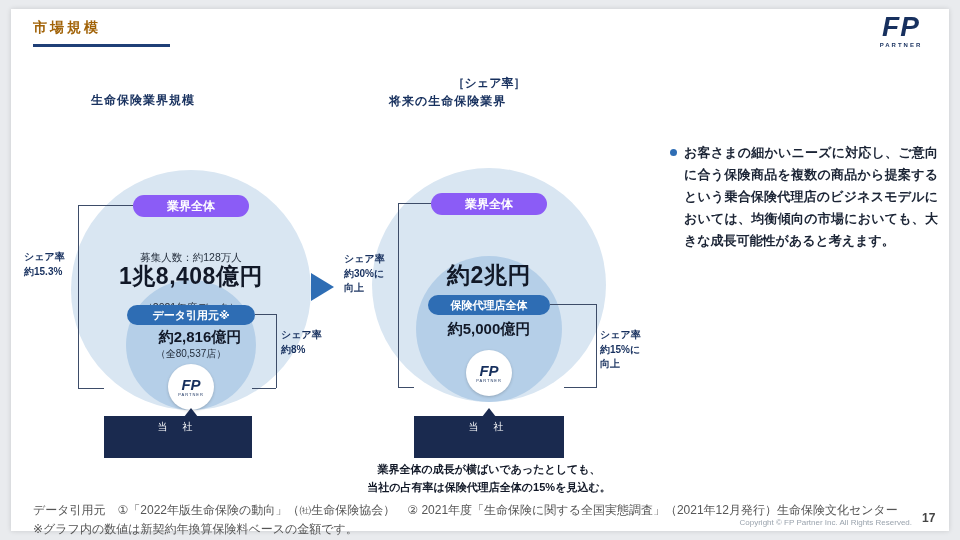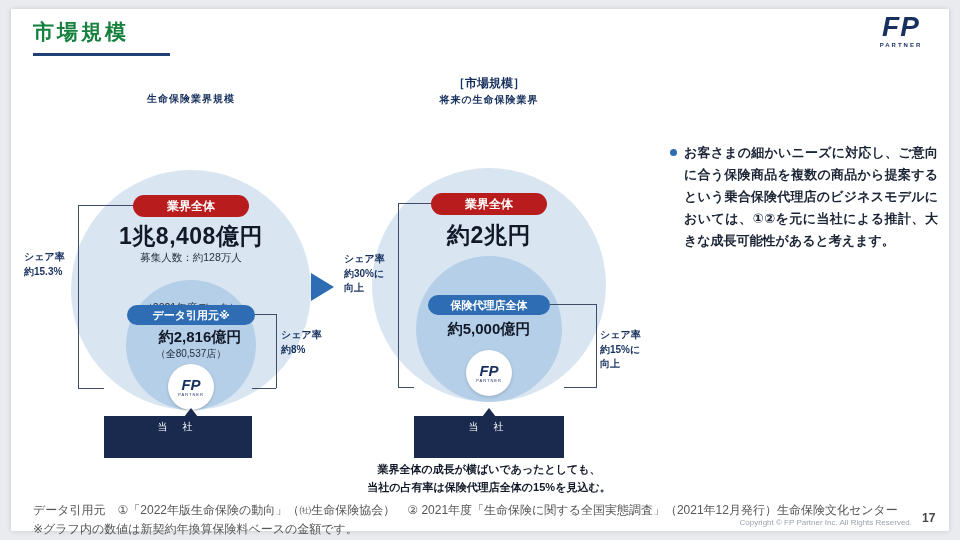--- a/index.html
+++ b/index.html
@@ -8,37 +8,37 @@
     background:#e9ebee;
     font-family:"Liberation Sans","DejaVu Sans",sans-serif;
     position:relative; overflow:hidden;
   }
   .slide { position:absolute; left:11px; top:9px; width:938px; height:522px;
            background:#ffffff; box-shadow:0 0 5px rgba(0,0,0,.14); }
 
   
   .title-wrap { position:absolute; left:33px; top:18px; width:137px;
                 padding-bottom:7px; border-bottom:3px solid #1f3f77; }
-  .title-text { font-size:21px; font-weight:bold; color:#15803d; letter-spacing:3px; }
+  .title-text { font-size:14px; font-weight:bold; color:#a16207; letter-spacing:3px; }
   .header-logo { position:absolute; left:866px; top:13px; width:70px; text-align:center; color:#17305e; }
   .header-logo .fp { font-style:italic; font-weight:bold; font-size:28px; line-height:1; letter-spacing:1px; }
   .header-logo .partner { font-size:6px; letter-spacing:2px; font-weight:bold; margin-top:1px; }
 
   
-  .chart-heading { position:absolute; text-align:center; font-weight:bold; color:#17305e;
-                   font-size:10px; letter-spacing:1px; }
+  .chart-heading { position:absolute; text-align:left; font-weight:bold; color:#17305e;
+                   font-size:12px; letter-spacing:1px; }
   .forecast-tag { position:absolute; text-align:center; font-weight:bold; color:#17305e; font-size:12px; }
   .circle { position:absolute; border-radius:50%; }
   .c-light { background:#d9e6f2; }
   .c-mid   { background:#b5cfe8; }
   .badge { position:absolute; border-radius:12px; color:#fff; font-weight:bold; text-align:center; }
-  .badge-gray { background:#b91c1c; font-size:12px; }
+  .badge-gray { background:#8b5cf6; font-size:12px; }
   .badge-blue { background:#2e6db4; font-size:11px; }
   .big-value { position:absolute; text-align:center; font-weight:bold; color:#111827;
-               font-size:23px; letter-spacing:.5px; }
+               font-size:23px; letter-spacing:.5px;margin-top:40px; }
   .mid-value { position:absolute; text-align:center; font-weight:bold; color:#111827; font-size:15px; }
   .small-note { position:absolute; text-align:center; color:#1f2937; font-size:10.5px; }
   .tiny-note { position:absolute; text-align:center; color:#1f2937; font-size:10px; }
   .line { position:absolute; background:#3d4c68; }
   .share-label { position:absolute; font-size:10px; font-weight:bold; color:#17305e;
                  text-align:left; line-height:1.45; }
   .share-label span { display:block; }
   .company-box { position:absolute; background:#1a2a4f; color:#fff; text-align:center; padding-top:4px; }
   .company-label { font-size:10px; letter-spacing:6px; }
   .company-value { font-size:16px; font-weight:bold; letter-spacing:1px; }
@@ -115,21 +115,21 @@
 <div class="line" style="left:255px; top:314px; width:21px; height:1px;"></div>
 <div class="line" style="left:276px; top:314px; width:1px; height:74px;"></div>
 <div class="line" style="left:252px; top:388px; width:24px; height:1px;"></div>
 <div class="share-label" style="left:281px; top:328px; width:56px;">
   <span>シェア率</span>
   <span>約8%</span>
 </div>
 
 <div class="arrow-right" style="left:311px; top:273px;"></div>
 
-<div class="forecast-tag" style="left:389px; top:75px; width:200px;">［市場規模］</div>
+<div class="forecast-tag" style="left:389px; top:75px; width:200px;">［シェア率］</div>
 <div class="chart-heading" style="left:389px; top:93px; width:200px;">将来の生命保険業界</div>
 
 <div class="circle c-light" style="left:372px; top:168px; width:234px; height:234px;"></div>
 <div class="circle c-mid" style="left:416px; top:256px; width:146px; height:146px;"></div>
 
 <div class="badge badge-gray" style="left:431px; top:193px; width:116px; height:22px; line-height:22px;">業界全体</div>
 <div class="big-value" style="left:389px; top:220px; width:200px;">約2兆円</div>
 
 <div class="badge badge-blue" style="left:428px; top:295px; width:122px; height:20px; line-height:20px;">保険代理店全体</div>
 <div class="mid-value" style="left:419px; top:320px; width:140px;">約5,000億円</div>
@@ -162,21 +162,21 @@
 </div>
 
 <div class="chart-note" style="left:352px; top:461px; width:274px;">
   <div>業界全体の成長が横ばいであったとしても、</div>
   <div>当社の占有率は保険代理店全体の15%を見込む。</div>
 </div>
 
 <div class="bullets">
   <div class="bullet">
     <span class="bullet-dot"></span>
-    <span class="bullet-text">お客さまの細かいニーズに対応し、ご意向に合う保険商品を複数の商品から提案するという乗合保険代理店のビジネスモデルにおいては、①②を元に当社による推計、大きな成長可能性があると考えます。</span>
+    <span class="bullet-text">お客さまの細かいニーズに対応し、ご意向に合う保険商品を複数の商品から提案するという乗合保険代理店のビジネスモデルにおいては、均衡傾向の市場においても、大きな成長可能性があると考えます。</span>
   </div>
 </div>
 
 <div class="footnotes">
   <div>データ引用元　①「2022年版生命保険の動向」（㈳生命保険協会）　② 2021年度「生命保険に関する全国実態調査」（2021年12月発行）生命保険文化センター</div>
   <div>※グラフ内の数値は新契約年換算保険料ベースの金額です。</div>
 </div>
 <div class="copyright">Copyright © FP Partner Inc. All Rights Reserved.</div>
 <div class="page-num">17</div>
 

